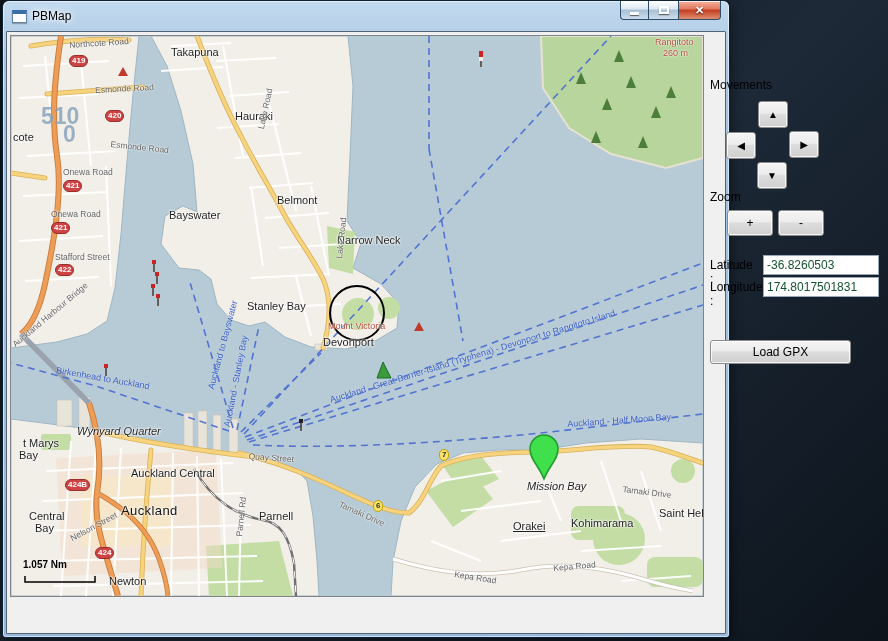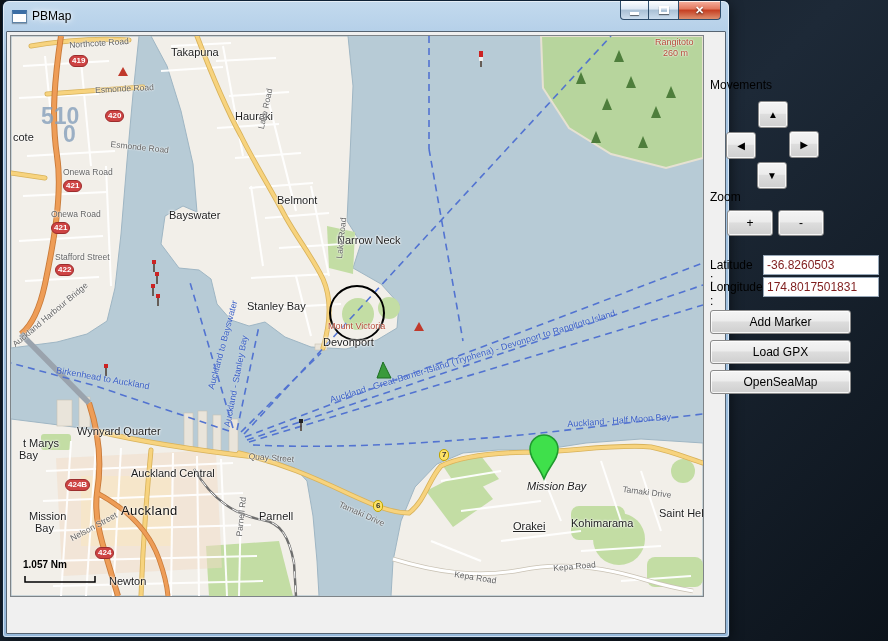--- a/index.html
+++ b/index.html
@@ -35,21 +35,21 @@
 .ml.faint{font-size:23px;font-weight:bold;color:#86a0bc;opacity:.8}
 .ml.scale{font-size:10px;font-weight:bold;color:#000}
 .mbadge{position:absolute;font-size:8px;font-weight:bold;padding:0 2px;line-height:10px;border-radius:6px}
 .mbadge.red{background:#ce4343;color:#fff;border:1px solid #9c2d2d}
 .mbadge.yellow{background:#fce268;color:#333;border:1px solid #bfa400}
 .plabel{position:absolute;font-size:12px;color:#000}
 .btn7{position:absolute;display:flex;align-items:center;justify-content:center;font-size:12px;color:#000;cursor:default;
   background:linear-gradient(180deg,#f4f4f4 0%,#ececec 45%,#dddddd 50%,#cfcfcf 100%);
   border:1px solid #8b8b8b;border-radius:3px;box-shadow:inset 0 0 0 1px rgba(255,255,255,.8)}
 .btn7.arrow{font-size:10px}
-.tb{position:absolute;font-size:12px;font-family:inherit;color:#7f1d1d;background:#fff;border:1px solid #98a8b8;padding:1px 3px}
+.tb{position:absolute;font-size:12px;font-family:inherit;color:#14532d;background:#fff;border:1px solid #98a8b8;padding:1px 3px}
 </style>
 </head>
 <body>
 
 <div class="desktop">
   <div class="window">
 
     <div class="titlebar">
       <span class="app-icon"></span>
       <span class="title-text">PBMap</span>
@@ -263,27 +263,27 @@
           <span class="ml place" style="left: 158px; top: 173px;">Bayswater</span>
           <span class="ml place" style="left: 326px; top: 198px;">Narrow Neck</span>
           <span class="ml road" style="left: 324px; top: 222px; transform: rotate(-84deg);">Lake Road</span>
           <span class="ml place" style="left: 236px; top: 264px;">Stanley Bay</span>
           <span class="ml peak" style="left: 317px; top: 286px;">Mount Victoria</span>
           <span class="ml place" style="left: 312px; top: 300px;">Devonport</span>
           <span class="ml peak" style="left: 644px; top: 2px;">Rangitoto</span>
           <span class="ml peak" style="left: 652px; top: 13px;">260 m</span>
           <span class="ml faint" style="left: 30px; top: 60px; margin-top: 8px;">510</span>
           <span class="ml faint" style="left: 52px; top: 86px;">0</span>
-          <span class="ml place" style="left: 66px; top: 389px;">Wynyard Quarter</span>
+          <span class="ml place" style="left: 66px; top: 389px; font-style: italic;">Wynyard Quarter</span>
           <span class="ml place" style="left: 12px; top: 401px;">t Marys</span>
           <span class="ml place" style="left: 8px; top: 413px;">Bay</span>
           <span class="ml place" style="left: 120px; top: 431px;">Auckland Central</span>
           <span class="ml place-big" style="left: 110px; top: 468px;">Auckland</span>
           <span class="ml road" style="left: 238px; top: 416px; transform: rotate(4deg);">Quay Street</span>
-          <span class="ml place" style="left: 18px; top: 474px;">Mission</span>
+          <span class="ml place" style="left: 18px; top: 474px;">Central</span>
           <span class="ml place" style="left: 24px; top: 486px;">Bay</span>
           <span class="ml road" style="left: 58px; top: 499px; transform: rotate(-28deg);">Nelson Street</span>
           <span class="ml place" style="left: 98px; top: 539px;">Newton</span>
           <span class="ml place" style="left: 148px; top: 539px; margin-top: 48px;">Grafton</span>
           <span class="ml place" style="left: 248px; top: 474px;">Parnell</span>
           <span class="ml road" style="left: 224px; top: 500px; transform: rotate(-84deg);">Parnell Rd</span>
           <span class="ml road" style="left: 330px; top: 464px; transform: rotate(24deg);">Tamaki Drive</span>
           <span class="ml road" style="left: 612px; top: 449px; transform: rotate(7deg);">Tamaki Drive</span>
           <span class="ml place" style="left: 516px; top: 444px; font-style: italic;">Mission Bay</span>
           <span class="ml place" style="left: 502px; top: 484px; text-decoration: underline;">Orakei</span>
@@ -327,18 +327,16 @@
 
     <span class="plabel" style="left:707px;top:189px">Zoom</span>
     <div class="btn7" style="left:724px;top:209px;width:46px;height:26px">+</div>
     <div class="btn7" style="left:775px;top:209px;width:46px;height:26px">-</div>
 
     <span class="plabel" style="left:707px;top:257px">Latitude :</span>
     <input class="tb" style="left: 760px; top: 254px; width: 116px; height: 20px;" value="-36.8260503">
     <span class="plabel" style="left:707px;top:279px">Longitude :</span>
     <input class="tb" style="left: 760px; top: 276px; width: 116px; height: 20px;" value="174.8017501831">
 
-    <div class="btn7" style="left:707px;top:309px;width:141px;height:24px">Add Marker</div>
     <div class="btn7" style="left:707px;top:339px;width:141px;height:24px">Load GPX</div>
-    <div class="btn7" style="left:707px;top:369px;width:141px;height:24px">OpenSeaMap</div>
 
   </div>
 </div>
 
 </body></html>

